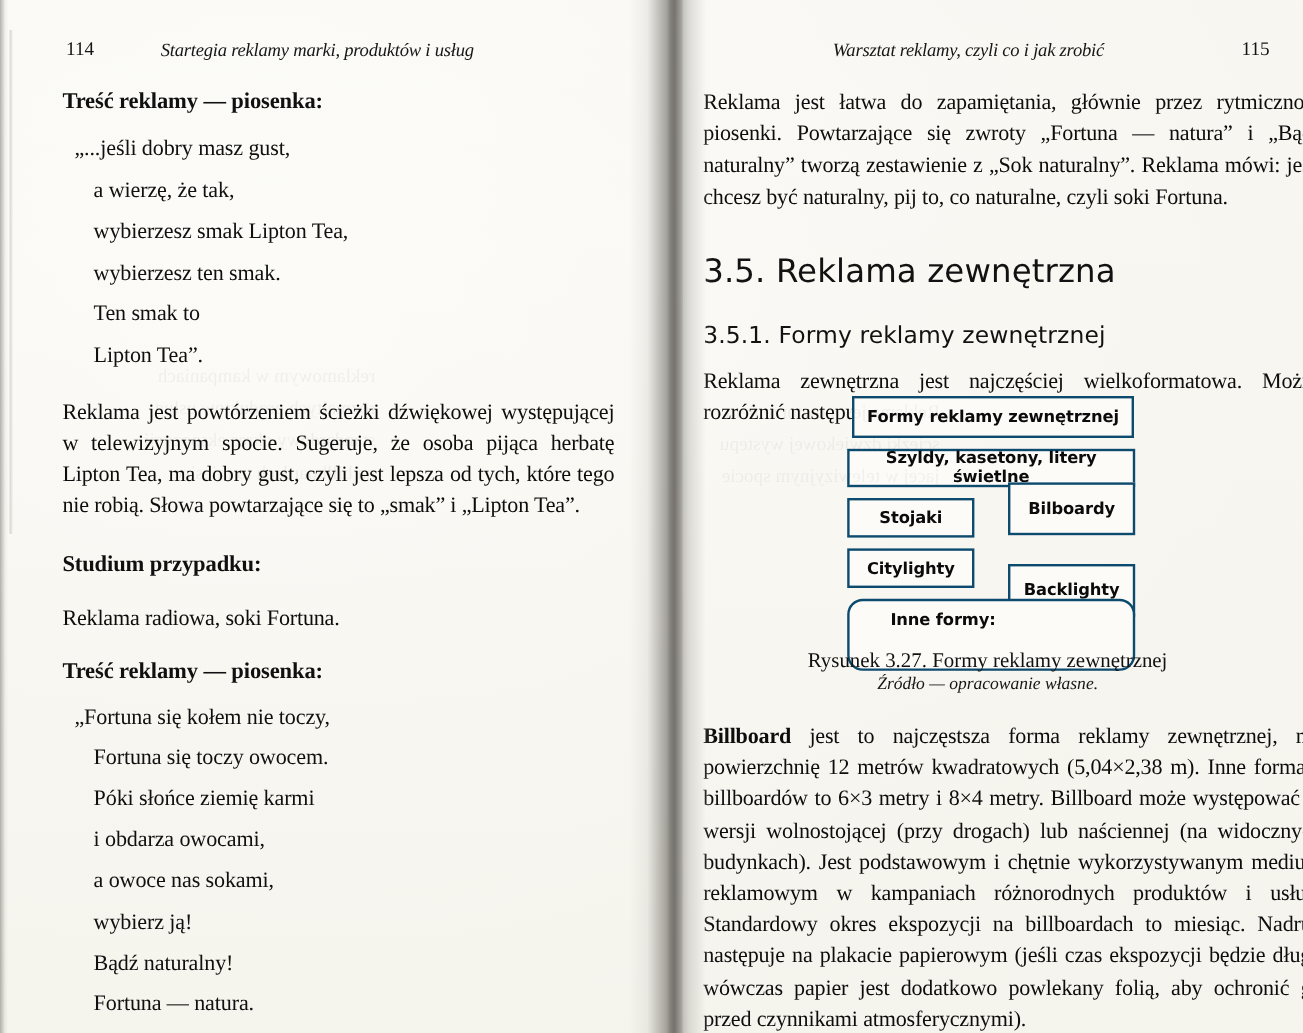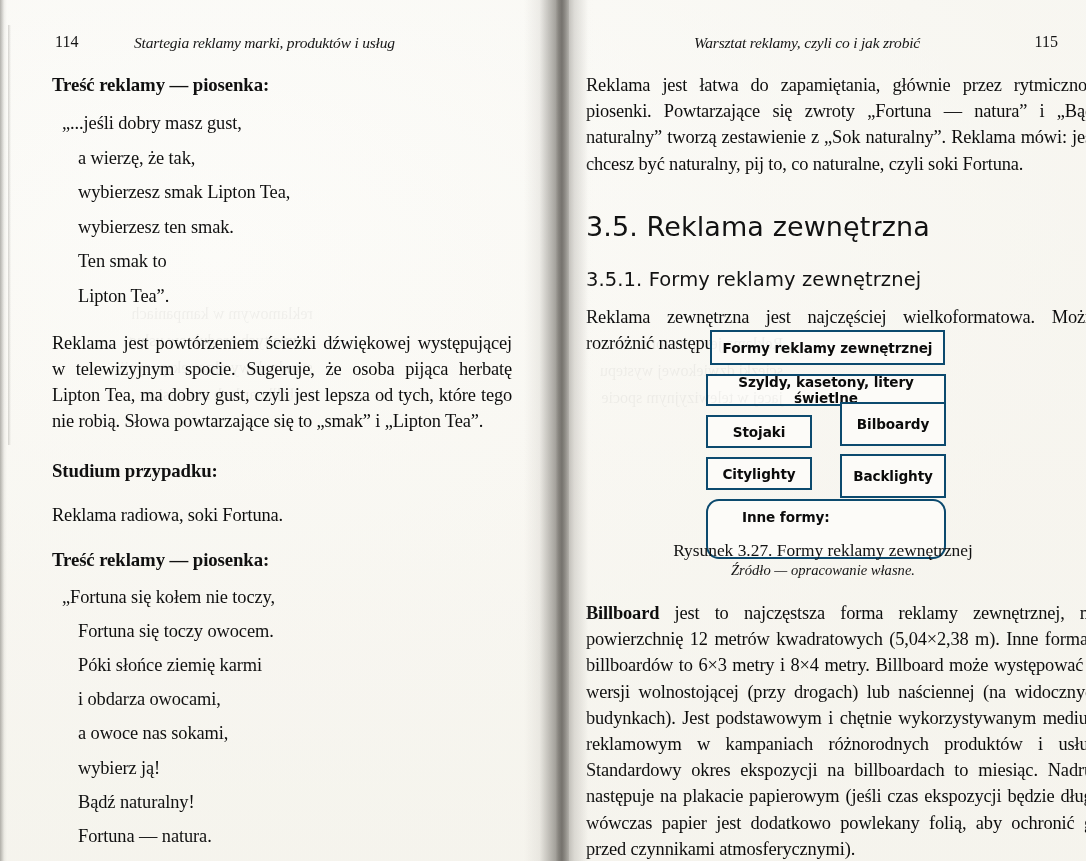--- a/index.html
+++ b/index.html
@@ -279,21 +279,21 @@
       <div class="fbox" style="left:20px;  top:0;    width:235px; height:35px;">Formy reklamy zewnętrznej</div>
 
       <div class="fbox" style="left:16px;  top:44px; width:240px; height:32px;">Szyldy, kasetony, litery świetlne</div>
 
       <div class="fbox" style="left:16px;  top:85px; width:106px; height:33px;">Stojaki</div>
 
       <div class="fbox" style="left:150px; top:72px; width:106px; height:44px;">Bilboardy</div>
 
       <div class="fbox" style="left:16px;  top:127px; width:106px; height:33px;">Citylighty</div>
 
-      <div class="fbox" style="left:150px; top:124px; width:106px; height:44px;">Backlighty</div>
+      <div class="fbox" style="left:150px; top:140px; width:106px; height:44px;">Backlighty</div>
 
       <div class="fbox left-align" style="left:16px; top:169px; width:240px; height:60px;">
         <span class="bline">Inne formy:</span>
       </div>
     </div>
 
     <div class="fig-caption" style="left:0; top:539px;">Rysunek 3.27. Formy reklamy zewnętrznej</div>
 
     <div class="fig-source" style="left:0; top:562px;">Źródło — opracowanie własne.</div>
 

